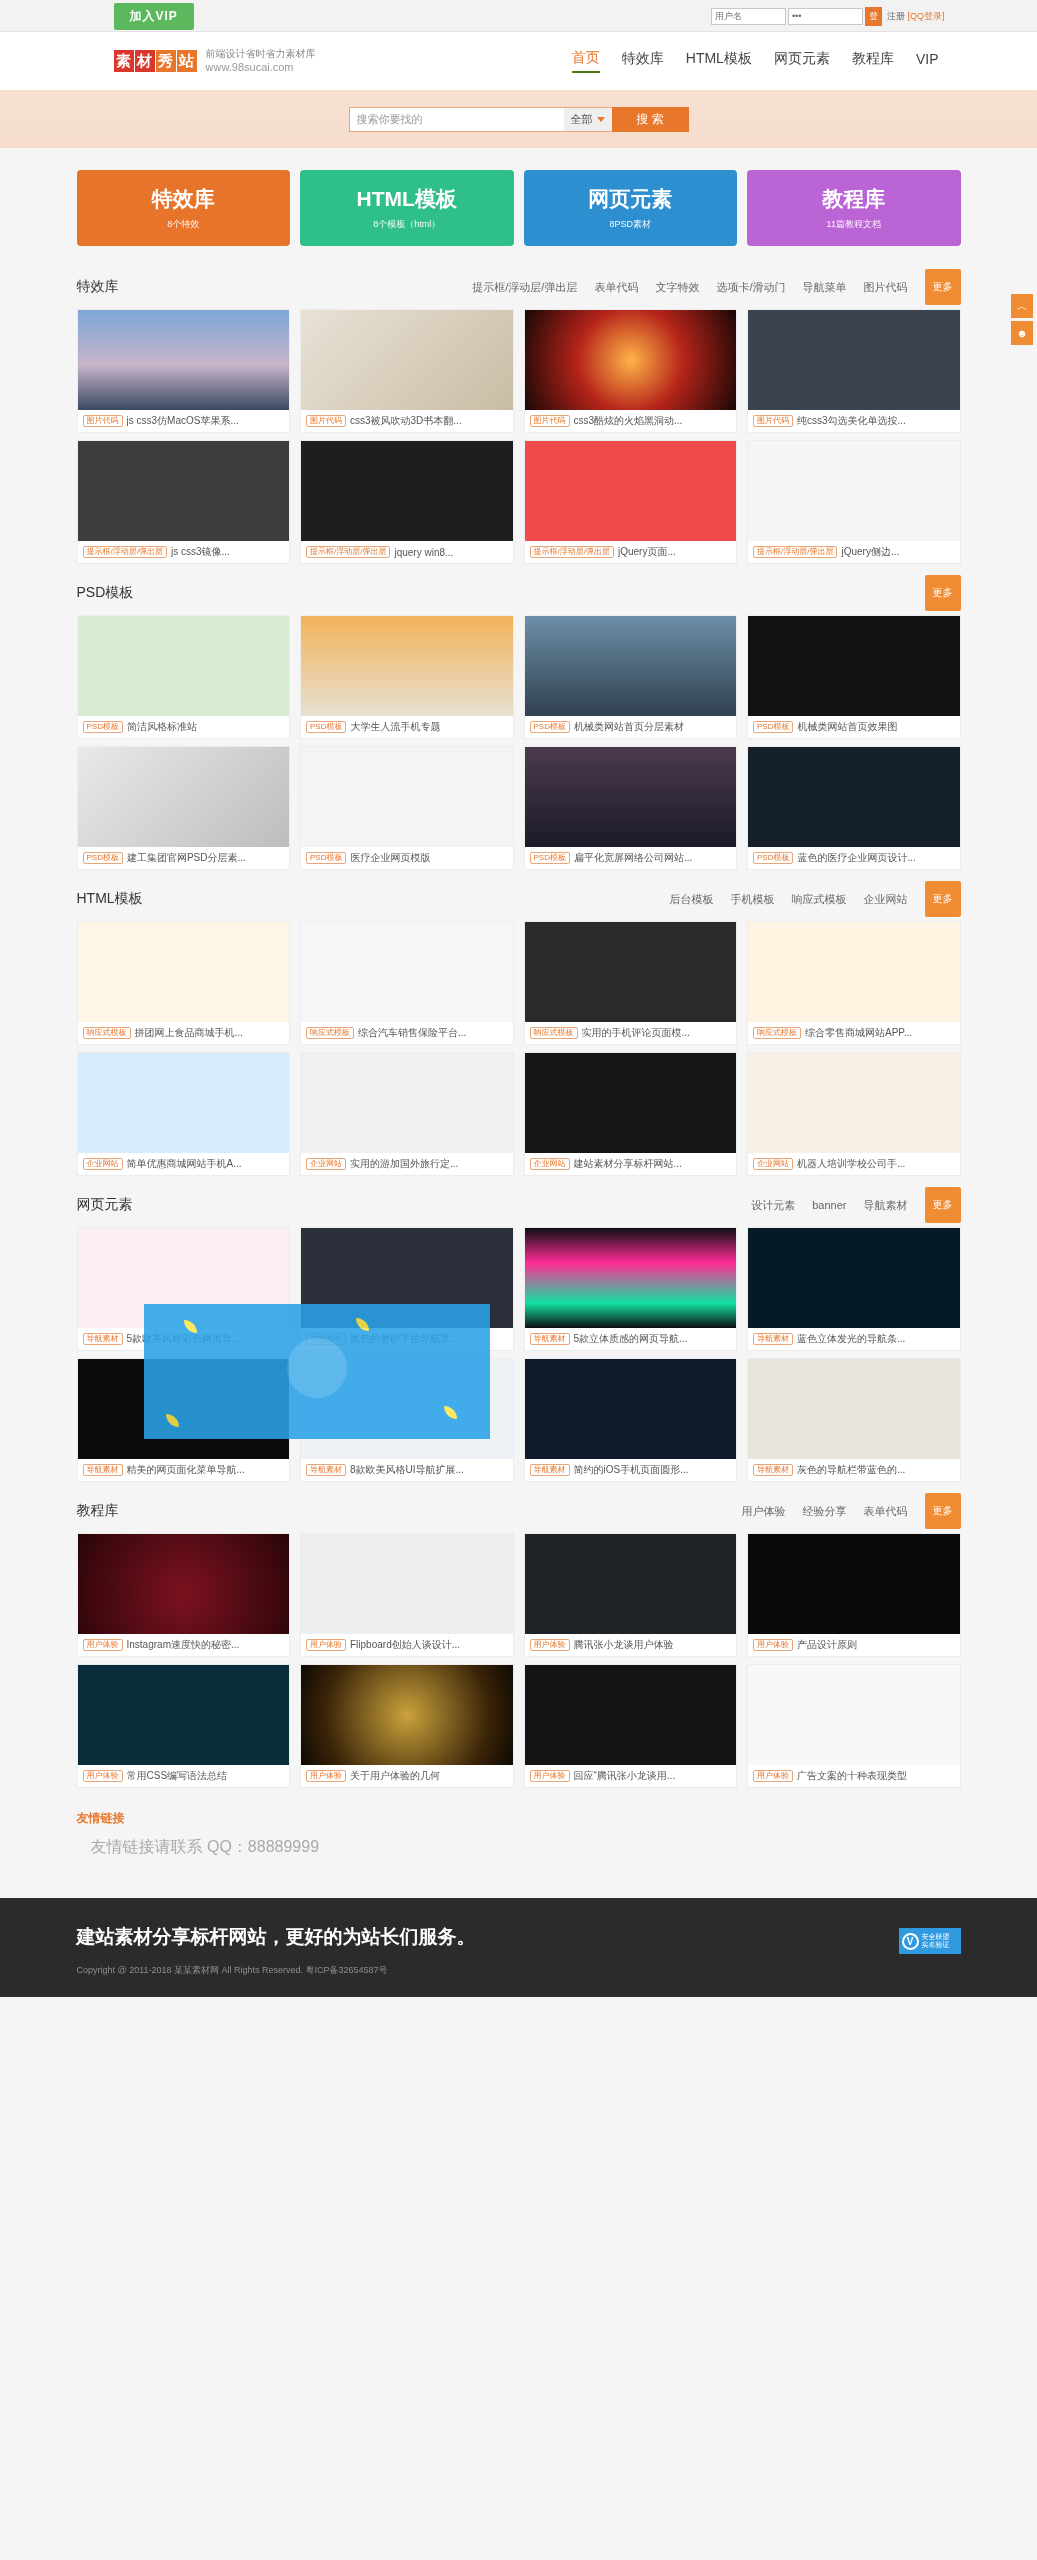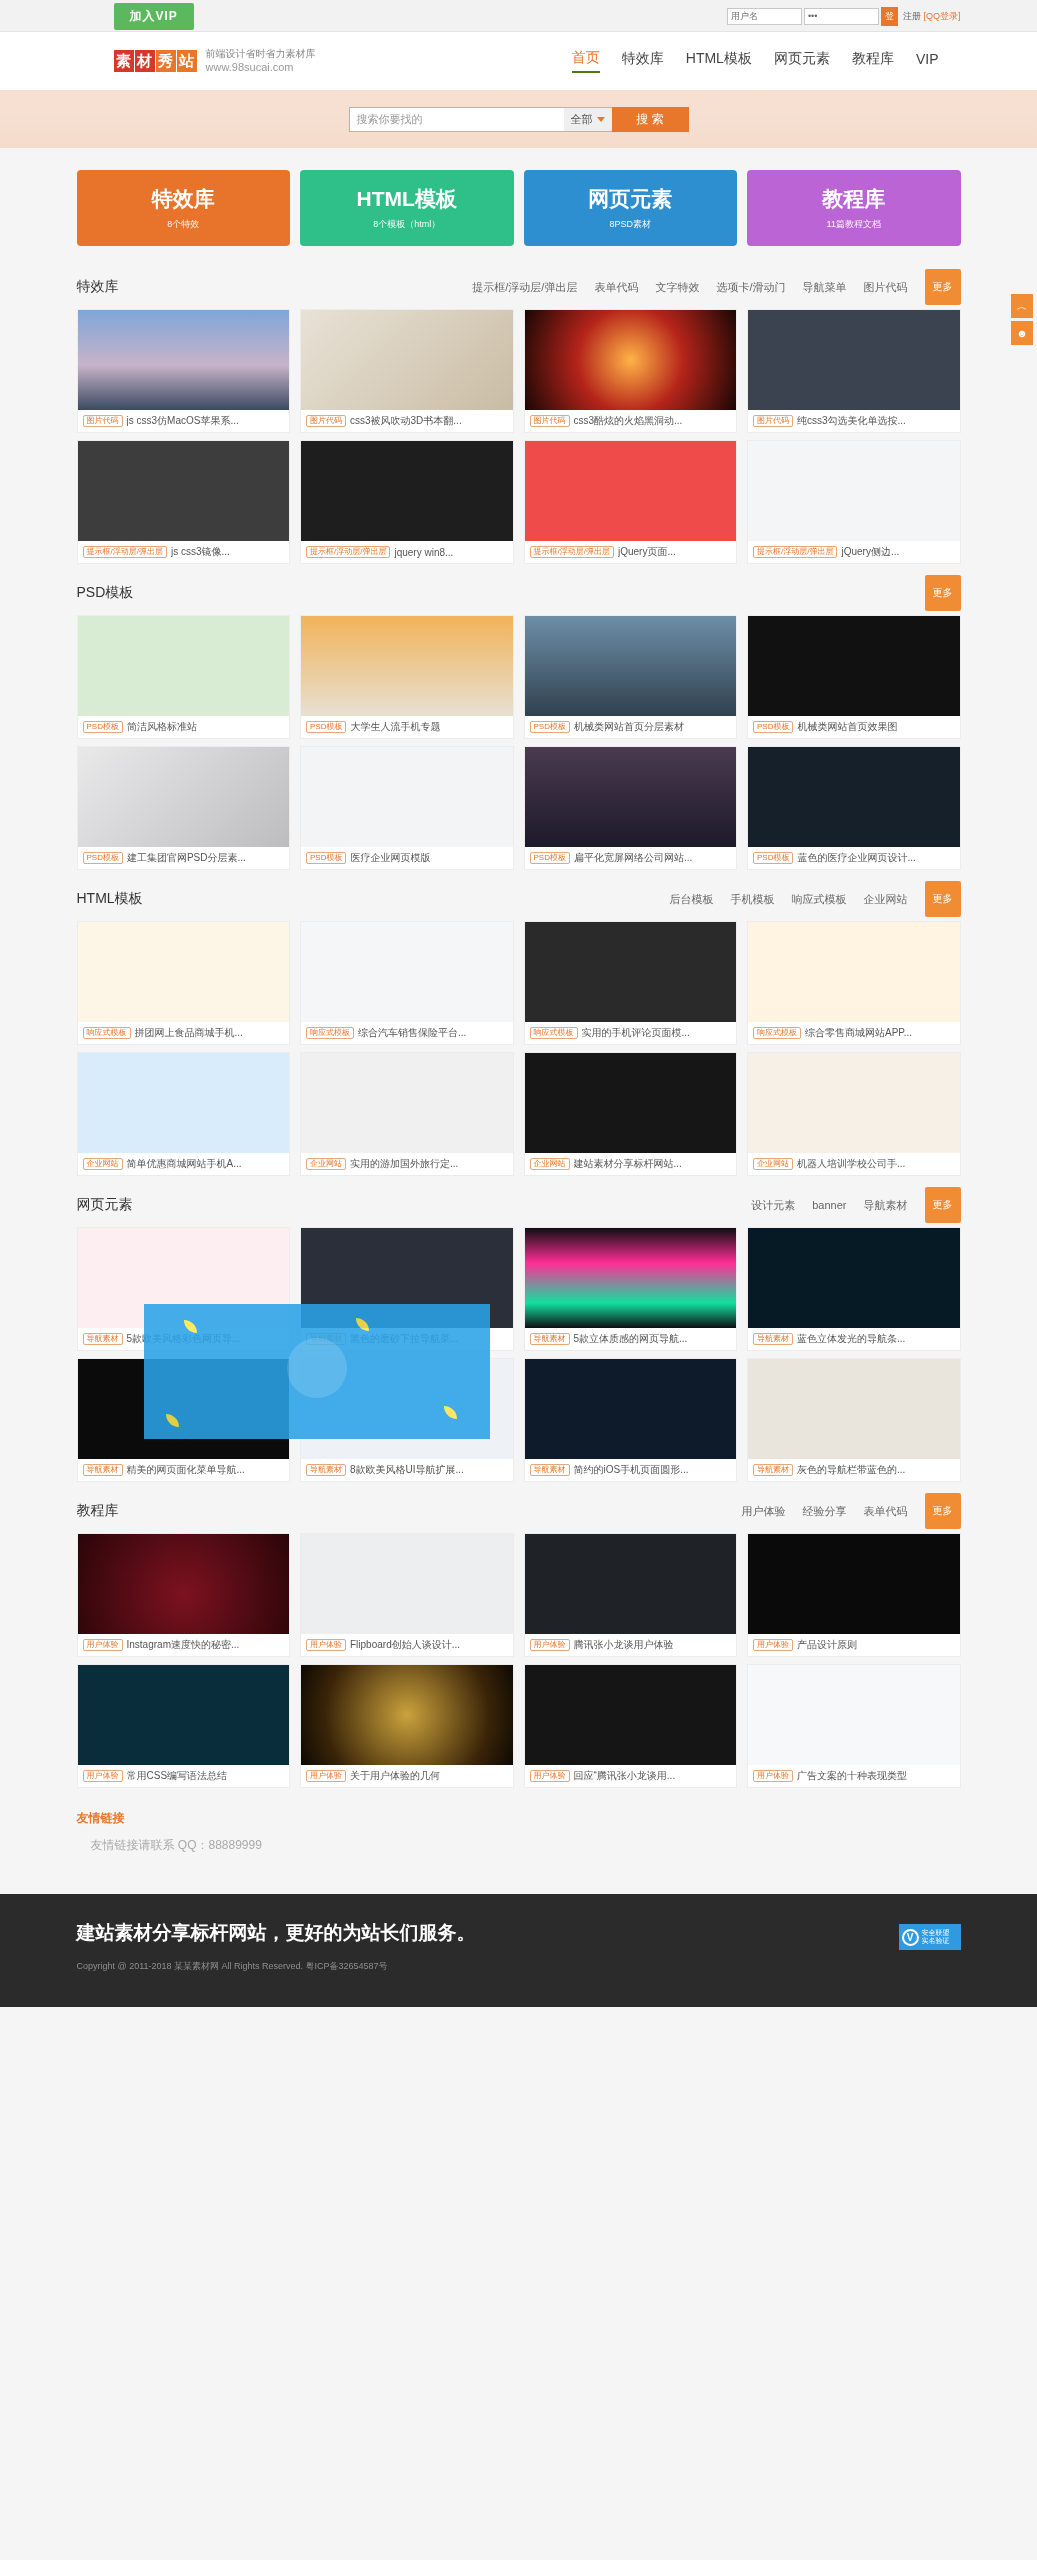--- a/index.html
+++ b/index.html
@@ -10,21 +10,21 @@
   }
   .wrap { width:884px; margin:0 auto; }
 
   
   .topbar { background:#f2f2f2; border-bottom:1px solid #e3e3e3; height:32px; }
   .topbar-inner { width:884px; margin:0 auto; height:32px; display:flex; align-items:center; position:relative; }
   .vip-btn {
     background:#5cb85c; color:#fff; font-size:12px; font-weight:bold;
     padding:5px 16px; border-radius:2px; margin-left:37px; letter-spacing:1px;
   }
-  .login-area { position:absolute; right:0; display:flex; align-items:center; gap:0; }
+  .login-area { position:absolute; right:16px; display:flex; align-items:center; gap:0; }
   .login-area input {
     height:17px; border:1px solid #c8c8c8; background:#fff; font-size:9px;
     padding:0 3px; color:#666; font-family:inherit; outline:none;
   }
   .in-user { width:75px; }
   .in-pass { width:75px; margin-left:2px; }
   .login-go {
     width:17px; height:19px; background:#e8762b; color:#fff; font-size:9px;
     margin-left:2px; display:flex; align-items:center; justify-content:center; border:0;
   }
@@ -100,24 +100,24 @@
   }
   .overlay .av {
     position:absolute; left:50%; top:34px; transform:translateX(-50%);
     width:60px; height:60px; border-radius:50%; background:rgba(255,255,255,.16);
   }
   .leaf { position:absolute; width:13px; height:13px; background:#ffe94d; border-radius:0 100% 0 100%; }
 
   
   .friend { margin-top:22px; padding-bottom:40px; }
   .friend h4 { color:#e8762b; font-size:12px; margin-bottom:10px; }
-  .friend p { color:#aaa; font-size:12px; padding-left:14px; }
-
-  
-  .footer { background:#2b2b2b; padding:26px 0 34px; }
+  .friend p { color:#aaa; font-size:16px; padding-left:14px; }
+
+  
+  .footer { background:#2b2b2b; padding:26px 0 20px; }
   .footer-inner { width:884px; margin:0 auto; position:relative; }
   .footer h3 { color:#fff; font-size:19px; font-weight:bold; margin-bottom:14px; }
   .footer .copy { color:#8e8e8e; font-size:9px; }
   .badge { position:absolute; right:0; top:4px; width:62px; height:26px; background:#2f9ae0;
            display:flex; align-items:center; gap:3px; padding:0 3px; }
   .badge .circ { width:17px;height:17px;border-radius:50%;border:2px solid #fff;color:#fff;
                  font-size:10px;display:flex;align-items:center;justify-content:center;font-weight:bold; }
   .badge .bt { color:#fff; font-size:7px; line-height:1.2; }
 
   

